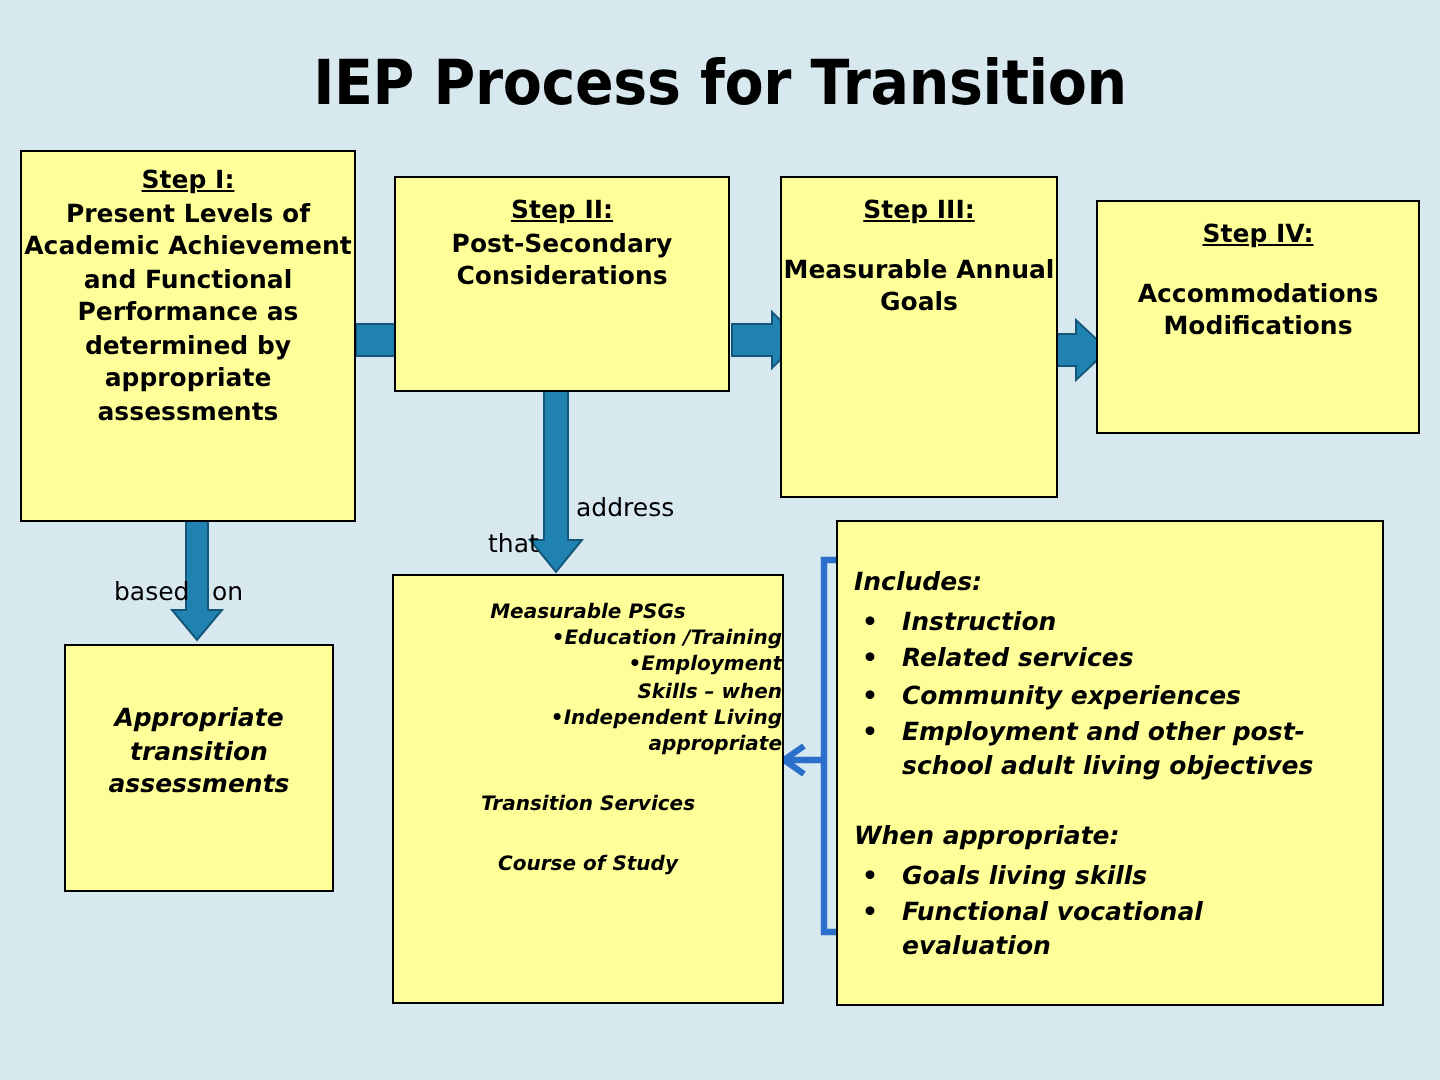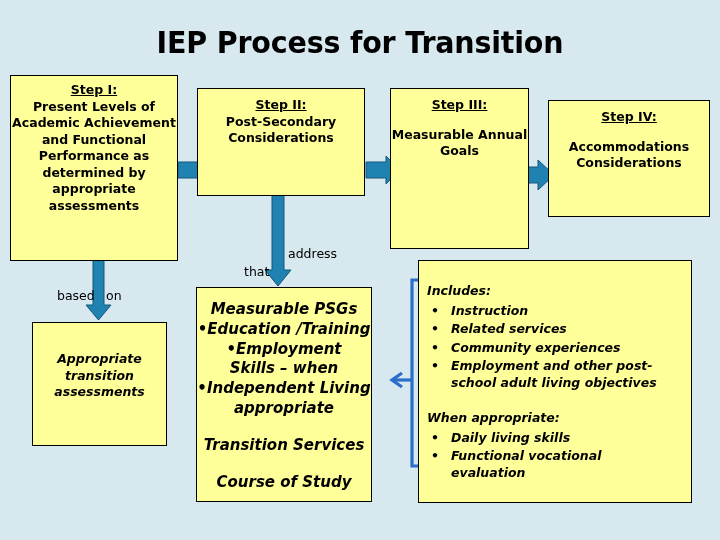--- a/index.html
+++ b/index.html
@@ -85,23 +85,23 @@
     top: 322px;
     width: 135px;
     height: 124px;
     font-size: 12.5px;
     font-style: italic;
     padding-top: 28px;
   }
   .box.psg {
     left: 196px;
     top: 287px;
-    width: 176px;
+    width: 196px;
     height: 215px;
-    font-size: 15px;
+    font-size: 10px;
     font-style: italic;
     padding-top: 12px;
   }
   .box.includes {
     left: 418px;
     top: 260px;
     width: 274px;
     height: 243px;
     font-size: 12.5px;
     font-style: italic;
@@ -109,20 +109,21 @@
     padding: 22px 24px 0 8px;
   }
   .gapline {
     display: block;
     height: 13px;
   }
   .bullets {
     margin: 0;
     padding: 0;
     list-style: none;
+    text-align: right;
   }
   .bullets li {
     display: block;
     white-space: pre-wrap;
   }
   .inc-list {
     margin: 0;
     padding: 0;
     list-style: none;
   }
@@ -218,21 +219,21 @@
 
   <div class="box step3">
     <span class="steplabel">Step III:</span>
     <span class="gapline"></span>
     <span>Measurable Annual Goals</span>
   </div>
 
   <div class="box step4">
     <span class="steplabel">Step IV:</span>
     <span class="gapline"></span>
-    <span>Accommodations Considerations</span>
+    <span>Accommodations Modifications</span>
   </div>
 
   <div class="conn-label lbl-that">that</div>
   <div class="conn-label lbl-address">address</div>
   <div class="conn-label lbl-based">based</div>
   <div class="conn-label lbl-on">on</div>
 
   <div class="box assessments">
     <div>Appropriate</div>
     <div>transition</div>
@@ -272,21 +273,21 @@
       <li>
         <span class="inc-bullet">•</span>
         <span class="inc-text">Employment and other post-school adult living objectives</span>
       </li>
     </ul>
     <div class="spacer"></div>
     <span class="grouphead">When appropriate:</span>
     <ul class="inc-list">
       <li>
         <span class="inc-bullet">•</span>
-        <span class="inc-text">Daily living skills</span>
+        <span class="inc-text">Goals living skills</span>
       </li>
       <li>
         <span class="inc-bullet">•</span>
         <span class="inc-text">Functional vocational evaluation</span>
       </li>
     </ul>
   </div>
 
 </div>
 

